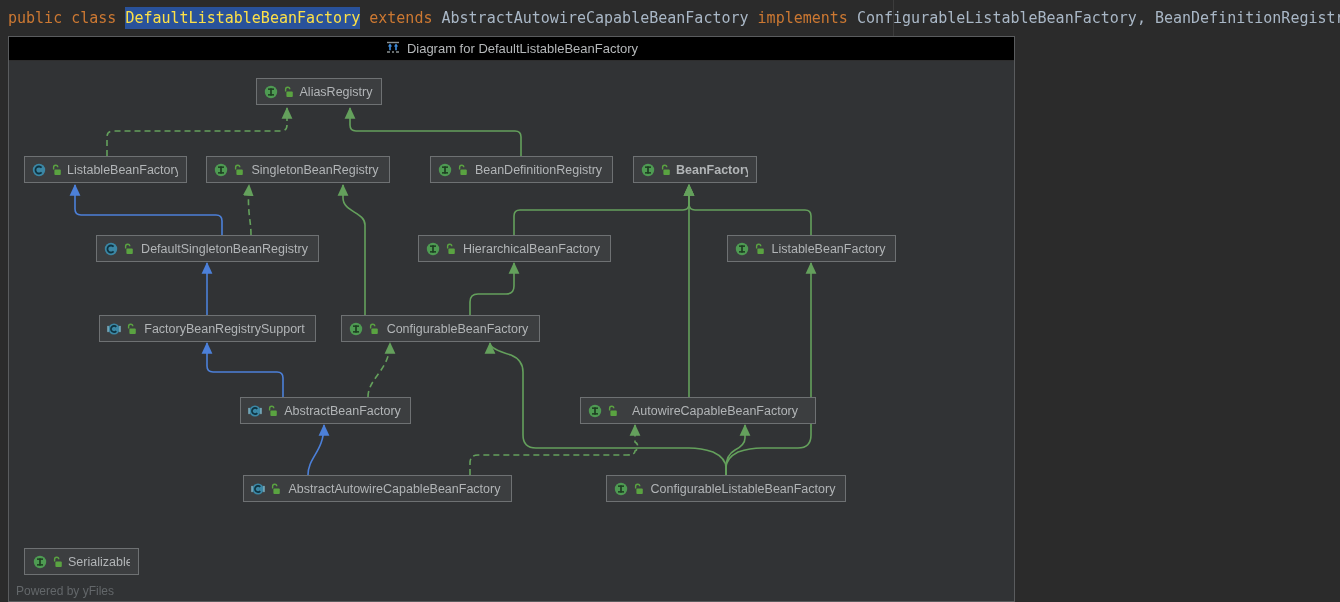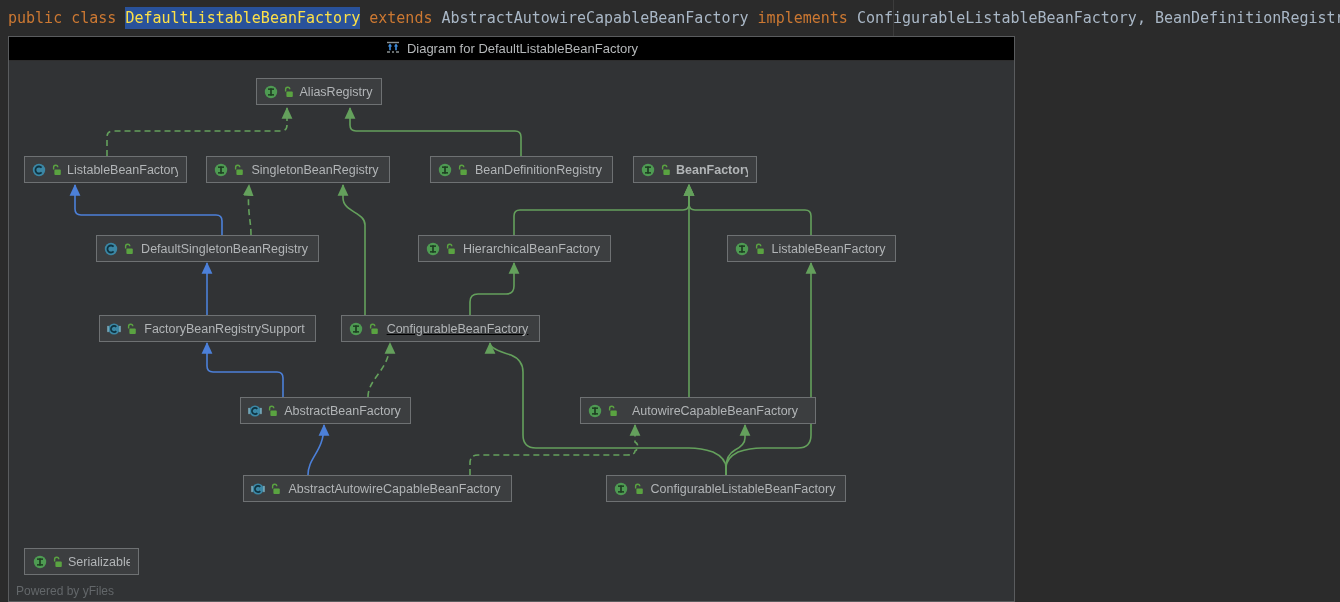--- a/index.html
+++ b/index.html
@@ -229,21 +229,21 @@
           </svg>
         </span>
         <span>
           <svg width="11" height="12" viewBox="0 0 11 12">
             <path d="M2.6,5.6 V3.4 A2.1,2.1 0 0 1 6.8,3.2" stroke="#5aa341" stroke-width="1.4" fill="none"></path>
             <rect x="3.4" y="5.6" width="6.4" height="5.4" rx="0.9" fill="#5aa341"></rect>
           </svg>
         </span>
         <span class="lbl">FactoryBeanRegistrySupport</span>
       </div>
-      <div class="node" style="left: 341px; top: 315px; width: 199px; height: 27px; text-decoration: underline;">
+      <div class="node" style="left: 341px; top: 315px; width: 199px; height: 27px;">
         <span>
           <svg width="14" height="14" viewBox="0 0 14 14">
             <circle cx="7" cy="7" r="6.2" fill="#4e9b52"></circle>
             <rect x="4" y="3.4" width="6" height="1.5" fill="#1f3d22"></rect>
             <rect x="4" y="9.1" width="6" height="1.5" fill="#1f3d22"></rect>
             <rect x="6.15" y="3.4" width="1.7" height="7.2" fill="#1f3d22"></rect>
           </svg>
         </span>
         <span>
           <svg width="11" height="12" viewBox="0 0 11 12">

